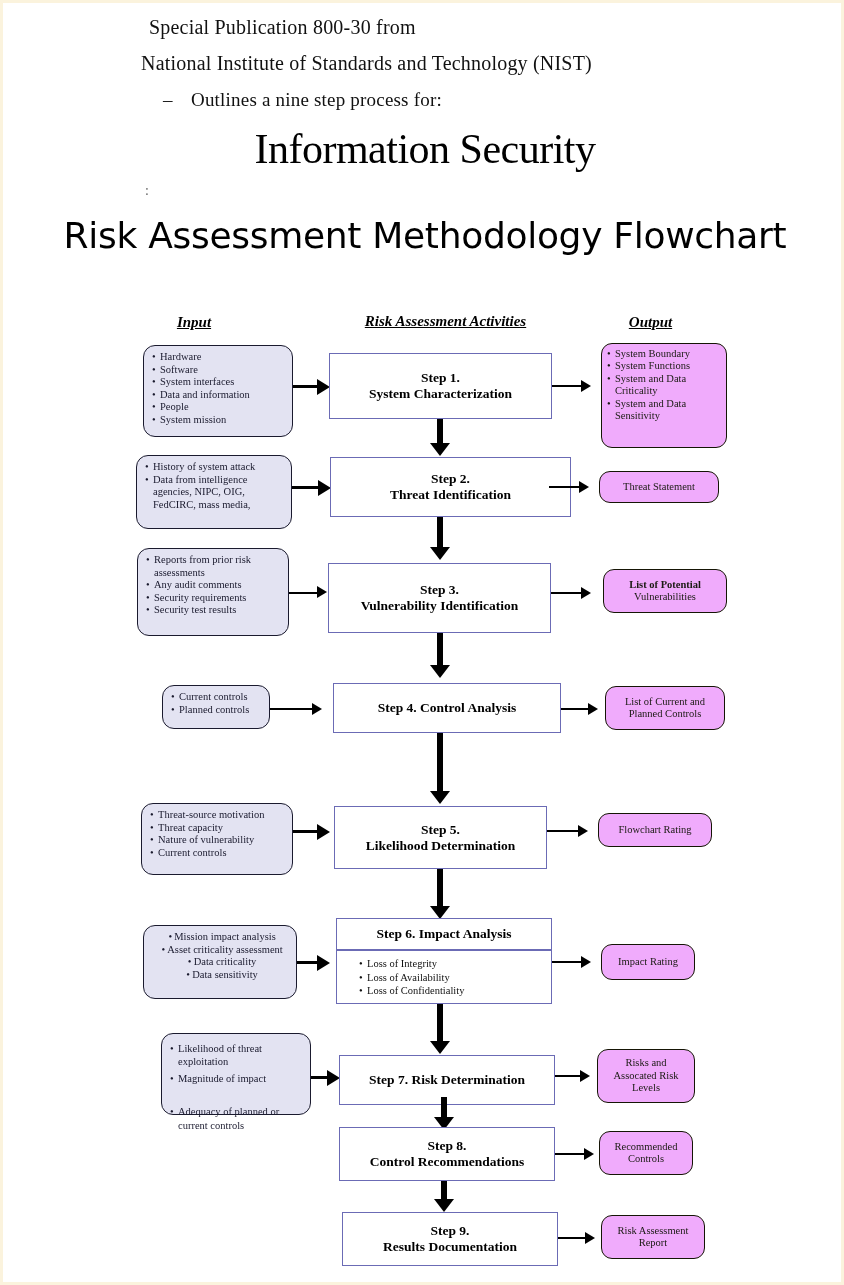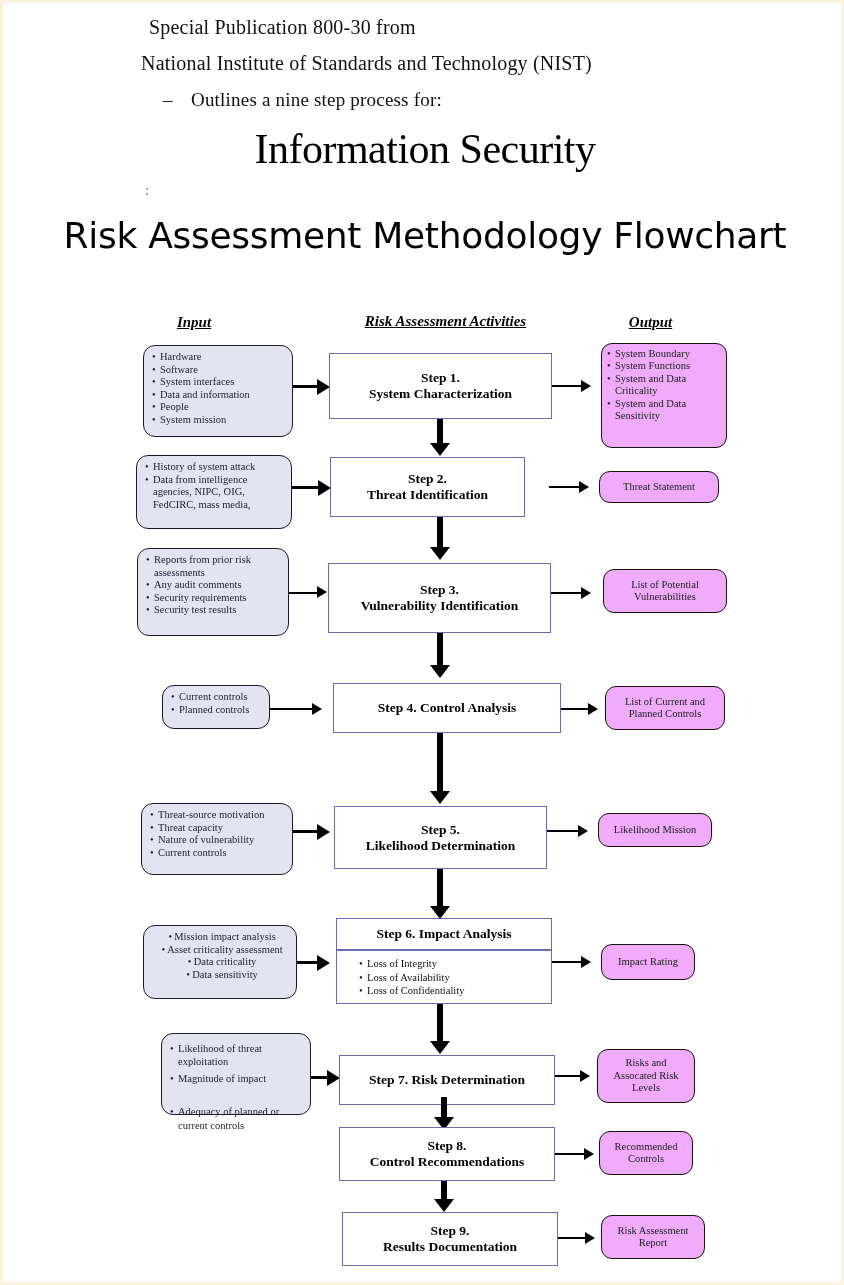--- a/index.html
+++ b/index.html
@@ -172,21 +172,21 @@
 
   <div class="inbox" style="left:133px;top:452px;width:156px;height:74px;">
     <span class="bl"><span class="b">•</span><span>History of system attack</span></span>
     <span class="bl"><span class="b">•</span><span>Data from intelligence</span></span>
     <span class="cont">agencies, NIPC, OIG,</span>
     <span class="cont">FedCIRC, mass media,</span>
   </div>
   <div class="hline thick" style="left:289px;top:483px;width:28px;"></div>
   <div class="arrR big" style="left:315px;top:477px;"></div>
 
-  <div class="stepbox center" style="left:327px;top:454px;width:195px;height:60px;">
+  <div class="stepbox center" style="left:327px;top:454px;width:241px;height:60px;">
     <div class="step-title">
       <span>Step 2.</span><br>
       <span>Threat Identification</span>
     </div>
   </div>
   <div class="hline" style="left:546px;top:483px;width:33px;"></div>
   <div class="arrR" style="left:576px;top:478px;"></div>
 
   <div class="outbox centered" style="left:596px;top:468px;width:120px;height:32px;">
     <span>Threat Statement</span>
@@ -209,21 +209,21 @@
     <div class="step-title">
       <span>Step 3.</span><br>
       <span>Vulnerability Identification</span>
     </div>
   </div>
   <div class="hline" style="left:548px;top:589px;width:32px;"></div>
   <div class="arrR" style="left:578px;top:584px;"></div>
 
   <div class="outbox centered" style="left:600px;top:566px;width:124px;height:44px;">
     <span>
-      <span class="bl" style="text-align:center;display:block;">List of Potential</span>
+      <span class="bl" style="text-align:center;display:block;font-weight:bold;">List of Potential</span>
       <span class="bl" style="text-align:center;display:block;">Vulnerabilities</span>
     </span>
   </div>
 
   <div class="vline" style="left:434px;top:630px;height:36px;"></div>
   <div class="arrD" style="left:427px;top:662px;"></div>
 
   <div class="inbox" style="left:159px;top:682px;width:108px;height:44px;">
     <span class="bl"><span class="b">•</span><span>Current controls</span></span>
     <span class="bl"><span class="b">•</span><span>Planned controls</span></span>
@@ -261,21 +261,21 @@
   <div class="stepbox center" style="left:331px;top:803px;width:213px;height:63px;">
     <div class="step-title">
       <span>Step 5.</span><br>
       <span>Likelihood Determination</span>
     </div>
   </div>
   <div class="hline" style="left:544px;top:827px;width:34px;"></div>
   <div class="arrR" style="left:575px;top:822px;"></div>
 
   <div class="outbox centered" style="left:595px;top:810px;width:114px;height:34px;">
-    <span>Likelihood Mission</span>
+    <span>Flowchart Rating</span>
   </div>
 
   <div class="vline" style="left:434px;top:866px;height:42px;"></div>
   <div class="arrD" style="left:427px;top:903px;"></div>
 
   <div class="inbox" style="left:140px;top:922px;width:154px;height:74px;text-align:center;">
     <span class="bl"><span class="b">•</span><span>Mission impact analysis</span></span>
     <span class="bl"><span class="b">•</span><span>Asset criticality assessment</span></span>
     <span class="bl"><span class="b">•</span><span>Data criticality</span></span>
     <span class="bl"><span class="b">•</span><span>Data sensitivity</span></span>

